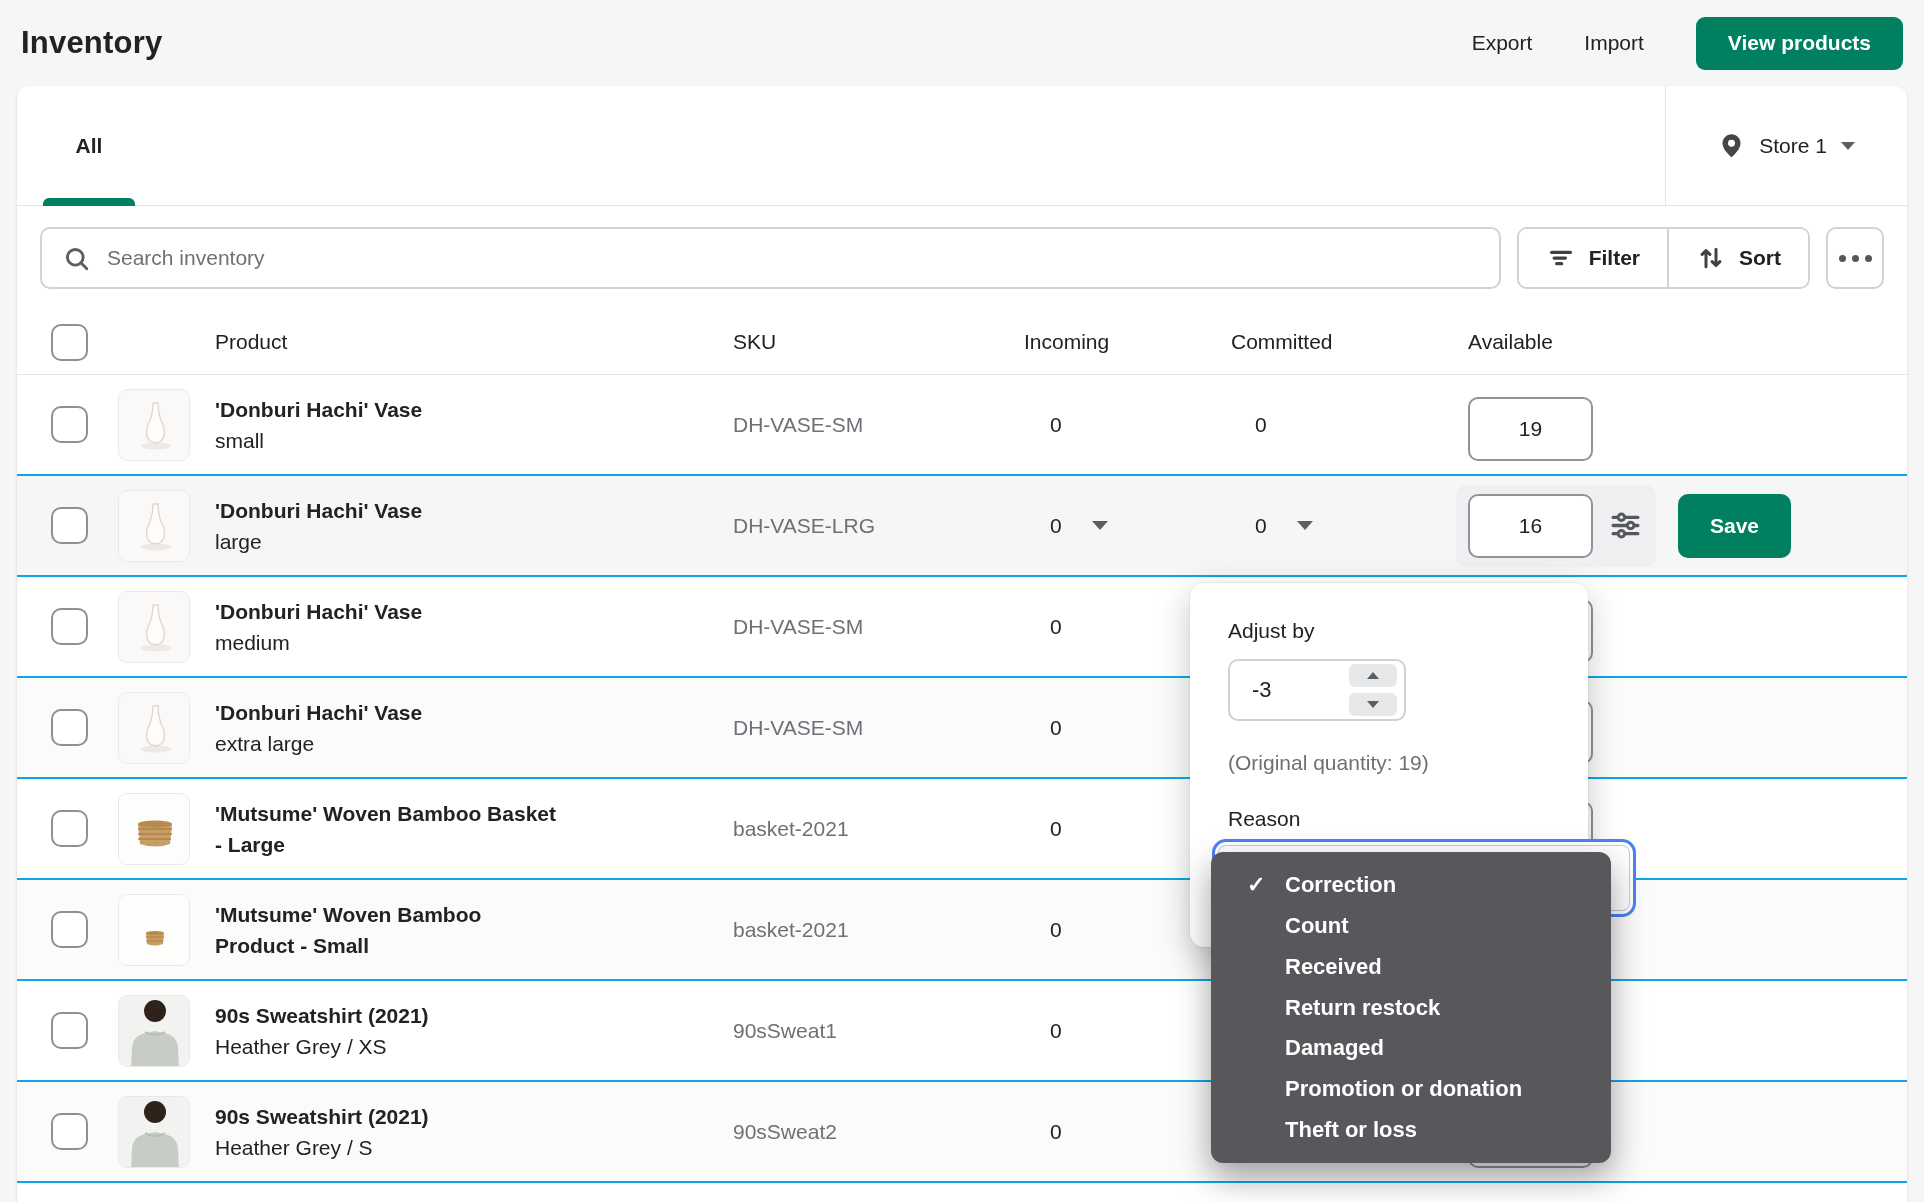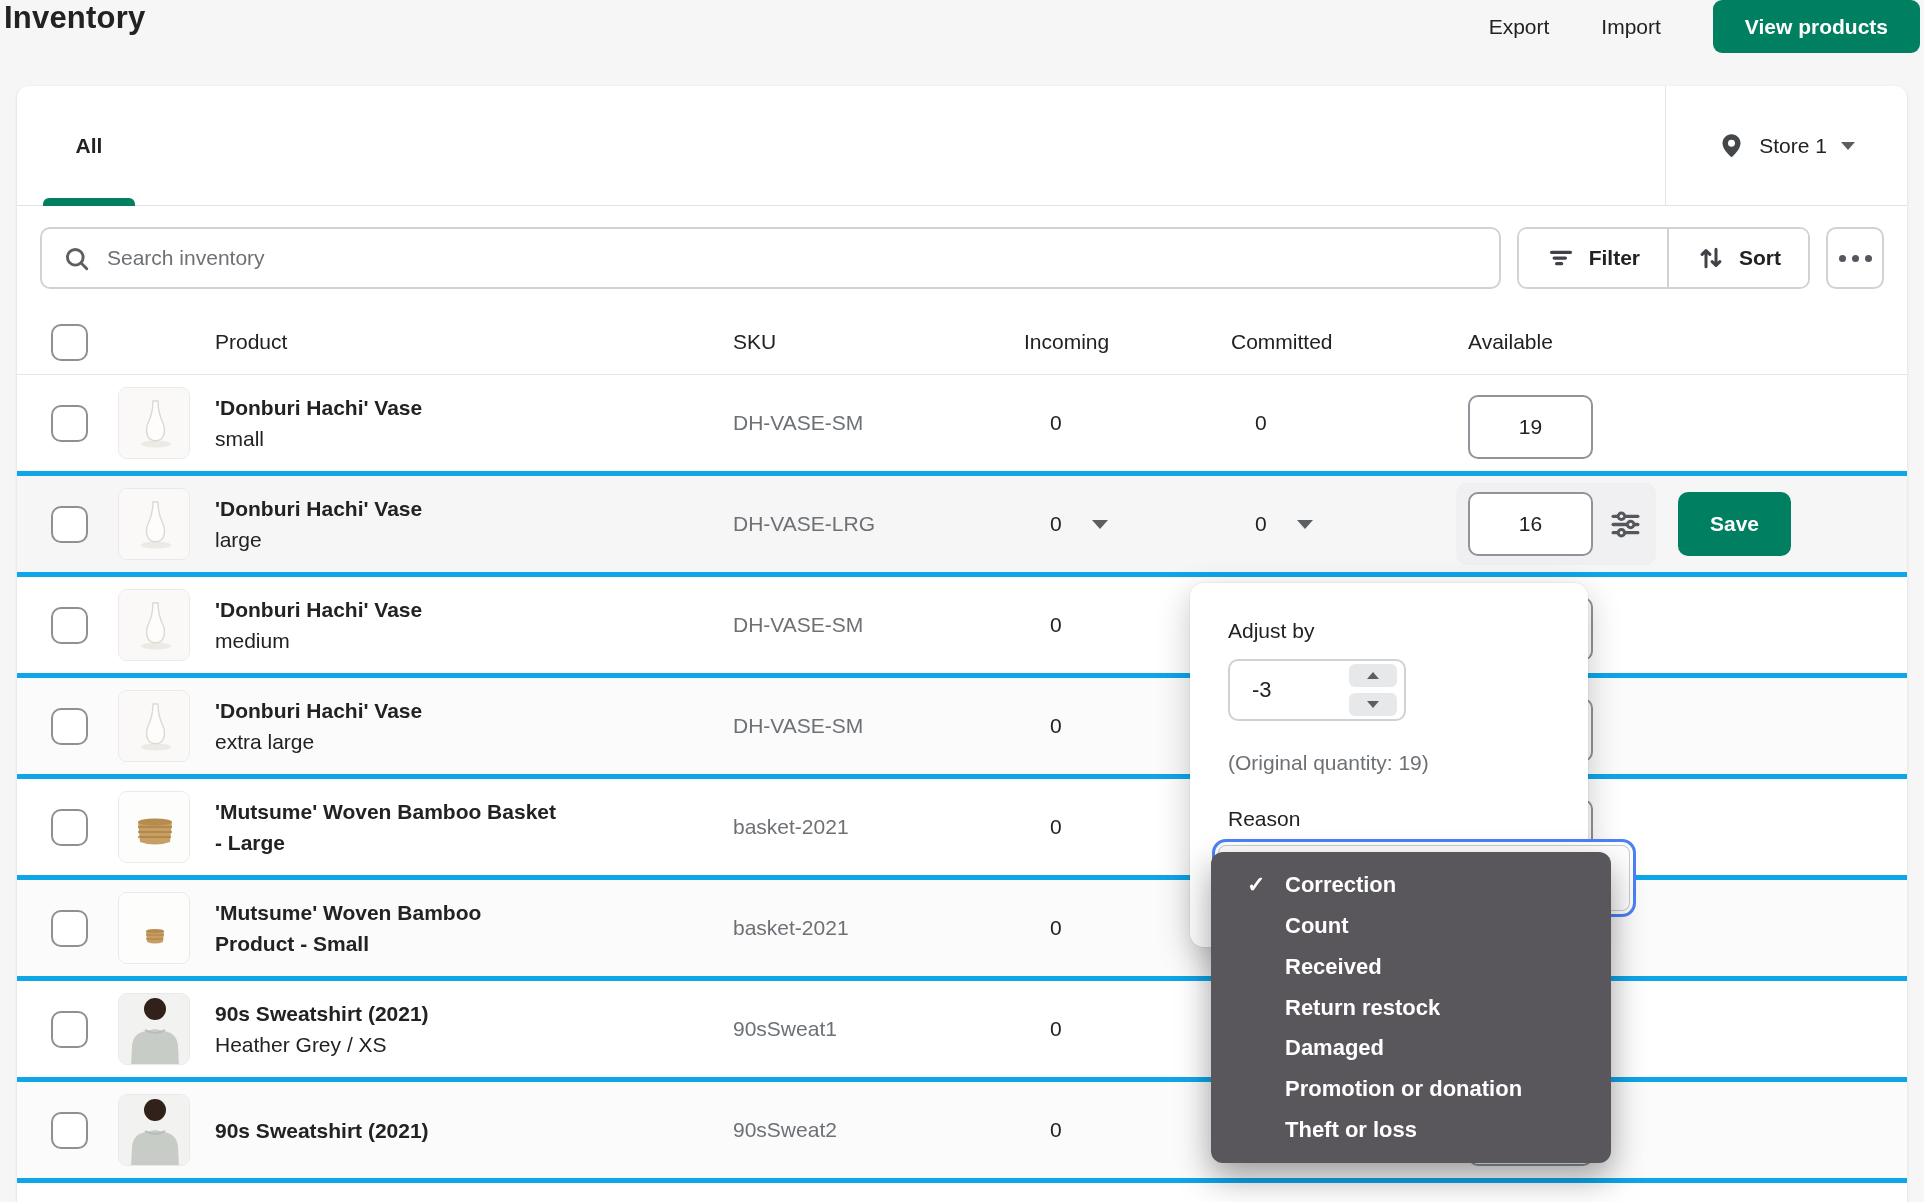--- a/index.html
+++ b/index.html
@@ -3,21 +3,21 @@
 <meta charset="utf-8">
 <style>
   * { margin:0; padding:0; box-sizing:border-box; }
   html,body { background:#f6f6f7; }
   .page {
     position:relative; width:1924px; height:1202px; overflow:hidden;
     background:#f6f6f7; font-family:"Liberation Sans", sans-serif; color:#202223;
   }
   
   .topbar { position:absolute; top:0; left:0; width:100%; height:86px;
-    display:flex; align-items:flex-start; padding:0 4px; }
+    display:flex; align-items:center; padding:0 21px; }
   .page-title { font-size:31px; font-weight:700; letter-spacing:.2px; }
   .topbar-right { margin-left:auto; display:flex; align-items:center; gap:52px; }
   .text-btn { font-size:21px; font-weight:500; color:#202223; cursor:pointer; background:none; border:none; font-family:inherit; }
   .btn-green { background:#008060; color:#fff; border:none; border-radius:9px; height:53px;
     padding:0 32px; font-size:21px; font-weight:600; font-family:inherit; display:flex; align-items:center; cursor:pointer; }
   
   .card { position:absolute; left:17px; right:17px; top:86px; bottom:0; background:#fff;
     border-radius:12px 12px 0 0; box-shadow:0 1px 3px rgba(0,0,0,.14); overflow:visible; }
   
   .tabs-row { height:120px; display:flex; align-items:stretch; border-bottom:1px solid #e1e3e5; }
@@ -35,21 +35,21 @@
   .btn-group { display:flex; height:62px; border:2px solid #d0d3d6; border-radius:10px; overflow:hidden; background:#fff; }
   .btn-group .gbtn { display:flex; align-items:center; gap:13px; padding:16px 27px; font-size:21px; font-weight:600;
     background:#fff; border:none; font-family:inherit; color:#202223; cursor:pointer; }
   .btn-group .gbtn + .gbtn { border-left:2px solid #d0d3d6; }
   .btn-more { width:58px; height:62px; border:2px solid #d0d3d6; border-radius:10px; background:#fff;
     display:flex; align-items:center; justify-content:center; gap:6px; cursor:pointer; }
   .dot { width:7px; height:7px; border-radius:50%; background:#54575b; }
   
   .grid { display:grid; grid-template-columns:101px 97px 518px 291px 207px 237px 195px 1fr; align-items:center; }
   .thead { height:65px; font-size:21px; font-weight:500; border-bottom:1px solid #e4e5e7; }
-  .row { height:101px; border-bottom:5px solid #0ea5e9; position:relative; }
+  .row { height:101px; border-bottom:2px solid #0ea5e9; position:relative; }
   .row.zebra { background:#fbfbfc; }
   .row.editing { background:#f6f6f7; }
   .checkbox { width:37px; height:37px; margin-left:34px; border:2px solid #8c9196; border-radius:10px; background:#fff; cursor:pointer; }
   .thumb { width:72px; height:72px; border:1px solid #e9e9e9; border-radius:9px; background:#fbfaf9; overflow:hidden; }
   .thumb svg { display:block; }
   .prod { max-width:345px; line-height:31px; font-size:21px; }
   .prod .t { font-weight:700; }
   .sku { font-size:21px; color:#6d7175; }
   .numcell { display:flex; align-items:center; }
   .numcell .v { padding-left:26px; font-size:21px; }
@@ -395,20 +395,21 @@
             <svg width="72" height="72" viewBox="0 0 72 72">
               <rect width="72" height="72" fill="#f2f2f1"></rect>
               <circle cx="36" cy="15" r="11" fill="#30211a"></circle>
               <path d="M12 72 L13 52 q1 -13 14 -15 l9 -2 l9 2 q13 2 14 15 l1 20 z" fill="#c7ccc6"></path>
               <path d="M26 36 q10 6 20 0" stroke="#b7bdb7" stroke-width="2" fill="none"></path>
             </svg>
           </div>
         </div>
       <div class="prod">
           <div class="t">90s Sweatshirt (2021)</div>
+          <div>Heather Grey / S</div>
         </div>
       <div class="sku">90sSweat2</div>
       <div class="numcell">
           <span class="v">0</span>
         </div>
       <div class="numcell"></div>
       <div><input class="avail-input" style=""></div>
       <div></div>
     </div>
 

